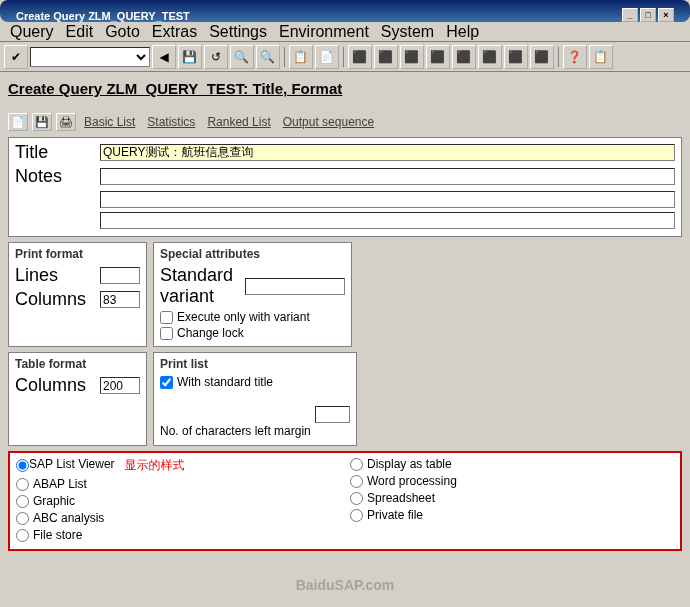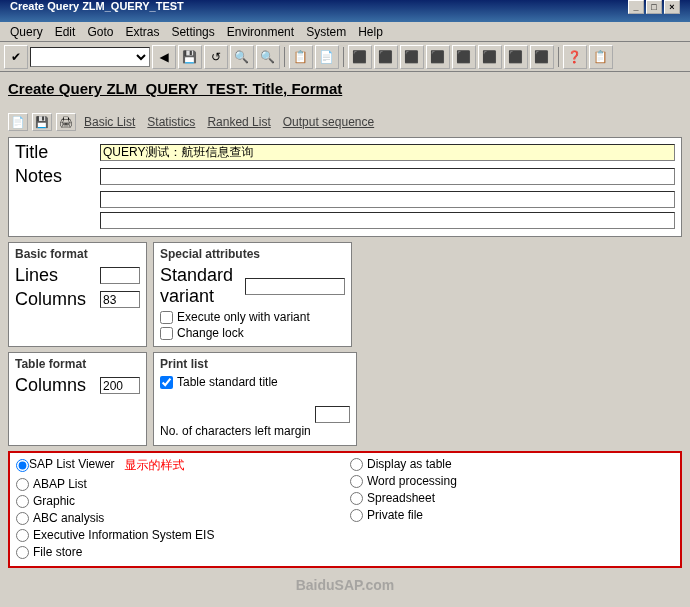--- a/index.html
+++ b/index.html
@@ -10,26 +10,27 @@
       width: 690px;
       height: 607px;
       overflow: hidden;
     }
 
     
     .title-bar {
       background: linear-gradient(to bottom, #0a246a, #3a6ea5);
       height: 22px;
       display: flex;
-      align-items: flex-start;
+      align-items: flex-end;
       justify-content: space-between;
-      padding: 0 10px;
+      padding: 0 16px;
       color: white;
       font-size: 11px;
       font-weight: bold;
+      border-radius: 8px;
     }
     .title-bar-buttons {
       display: flex;
       gap: 2px;
     }
     .title-bar-btn {
       width: 16px;
       height: 14px;
       background: #d4d0c8;
       border: 1px outset #fff;
@@ -45,21 +46,21 @@
     .menu-bar {
       background: #d4d0c8;
       height: 20px;
       display: flex;
       align-items: center;
       padding: 0 4px;
       border-bottom: 1px solid #808080;
     }
     .menu-item {
       padding: 16px 6px;
-      font-size: 12px;
+      font-size: 16px;
       cursor: pointer;
       color: black;
     }
 
     
     .toolbar {
       background: #d4d0c8;
       height: 30px;
       display: flex;
       align-items: center;
@@ -354,21 +355,21 @@
       <input class="form-input" type="text" style="">
     </div>
     <div class="form-row">
       <span class="form-label"></span>
       <input class="form-input" type="text" style="">
     </div>
   </div>
 
   <div class="two-col">
     <div class="section-box">
-      <div class="section-title">Basic format</div>
+      <div class="section-title">Print format</div>
       <div class="form-row">
         <span class="form-label">Lines</span>
         <input class="form-input-small" type="text" style="">
       </div>
       <div class="form-row">
         <span class="form-label">Columns</span>
         <input class="form-input-small" type="text" value="83" style="">
       </div>
     </div>
     <div class="section-box">
@@ -393,21 +394,21 @@
       <div class="section-title">Table format</div>
       <div class="form-row">
         <span class="form-label">Columns</span>
         <input class="form-input-small" type="text" value="200" style="">
       </div>
     </div>
     <div class="section-box">
       <div class="section-title">Print list</div>
       <div class="checkbox-row">
         <input type="checkbox" id="cb-standard-title" checked="" style="">
-        <label for="cb-standard-title">Table standard title</label>
+        <label for="cb-standard-title">With standard title</label>
       </div>
       <div class="form-row">
         <span style="font-size:12px;margin-top:33px;">No. of characters left margin</span>
         <input class="print-input-small" type="text" style="">
       </div>
     </div>
   </div>
 
   <div class="output-format-section">
     <div class="output-format-grid">
@@ -424,24 +425,20 @@
         </div>
         <div class="radio-row">
           <input type="radio" name="output" id="r-graphic" style="">
           <label for="r-graphic">Graphic</label>
         </div>
         <div class="radio-row">
           <input type="radio" name="output" id="r-abc" style="">
           <label for="r-abc">ABC analysis</label>
         </div>
         <div class="radio-row">
-          <input type="radio" name="output" id="r-eis" style="">
-          <label for="r-eis">Executive Information System EIS</label>
-        </div>
-        <div class="radio-row">
           <input type="radio" name="output" id="r-file" style="">
           <label for="r-file">File store</label>
         </div>
       </div>
       <div class="output-col">
         <div class="radio-row">
           <input type="radio" name="output" id="r-display-table" style="">
           <label for="r-display-table">Display as table</label>
         </div>
         <div class="radio-row">

